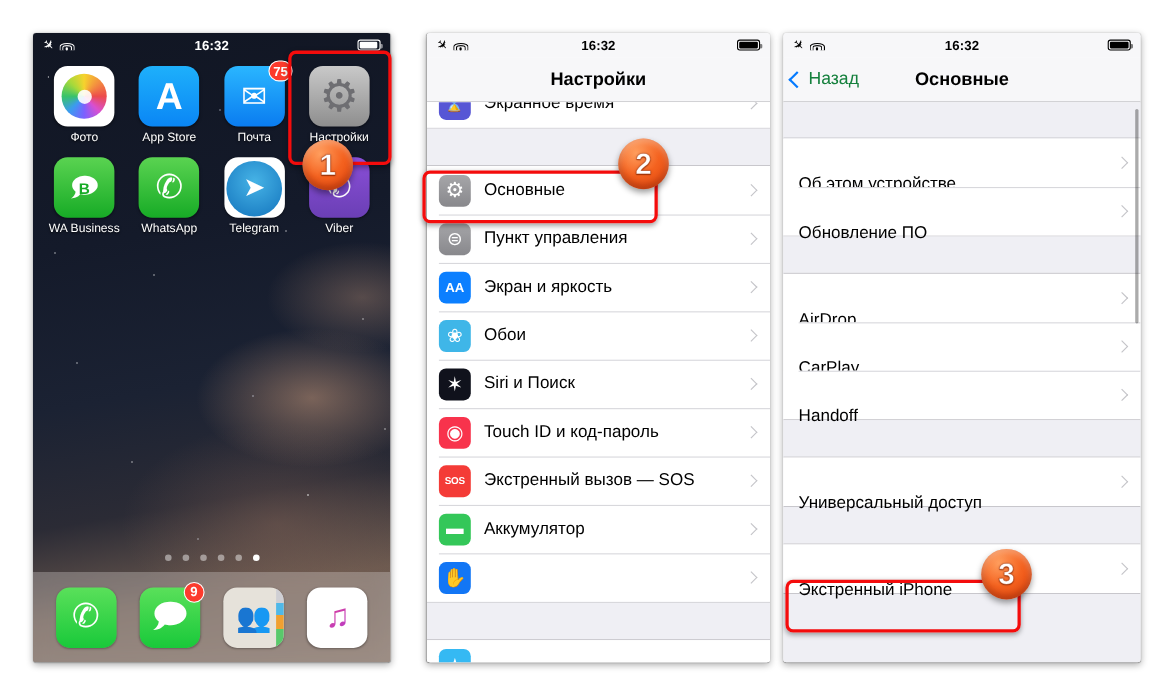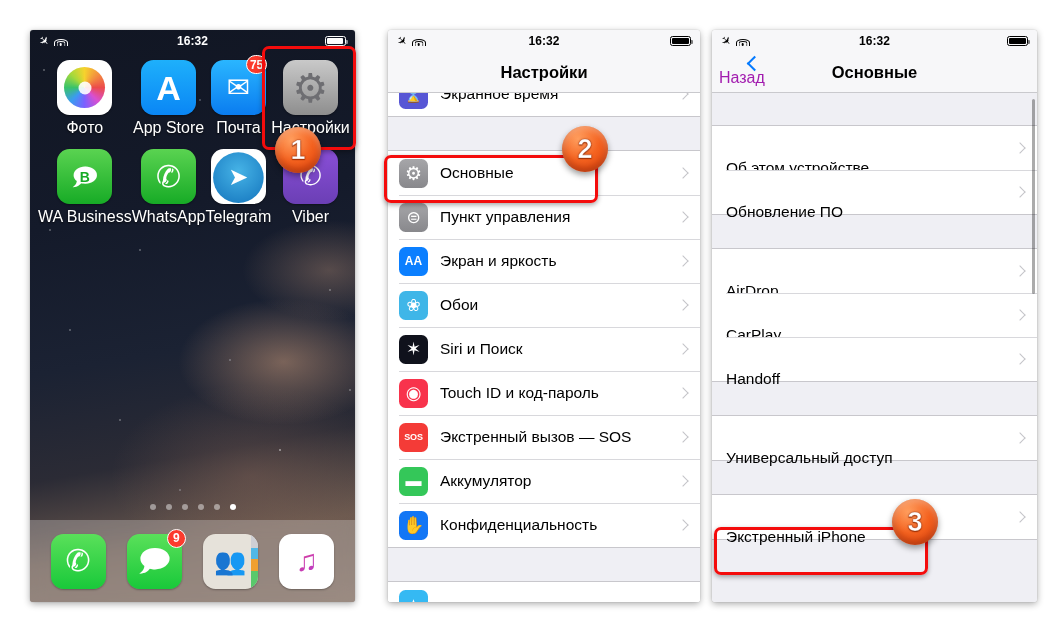--- a/index.html
+++ b/index.html
@@ -59,21 +59,21 @@
       radial-gradient(1px 1px at 20px 200px,#fff,transparent),
       radial-gradient(1px 1px at 320px 360px,#fff,transparent),
       radial-gradient(1px 1px at 130px 120px,#fff,transparent);
   }
   .home-status{color:#fff;z-index:4;}
   .icon-grid{position:absolute;left:0;right:0;top:30px;z-index:3;
              display:grid;grid-template-columns:repeat(4,1fr);row-gap:12px;padding:0 8px;}
   .app{display:flex;flex-direction:column;align-items:center;position:relative;}
   .app .tile{width:55px;height:55px;border-radius:12.5px;position:relative;overflow:hidden;
              box-shadow:0 1px 2px rgba(0,0,0,.35);}
-  .app .lbl{margin-top:4px;font-size:16px;color:#fff;text-shadow:0 1px 2px rgba(0,0,0,.75);
+  .app .lbl{margin-top:4px;font-size:11px;color:#fff;text-shadow:0 1px 2px rgba(0,0,0,.75);
             white-space:nowrap;}
   .badge{position:absolute;top:-5px;right:4px;min-width:19px;height:19px;border-radius:10px;
          background:#fc3b2d;border:1.4px solid #fff;color:#fff;font-size:12px;font-weight:600;
          display:flex;align-items:center;justify-content:center;padding:0 3px;box-sizing:border-box;z-index:6;}
 
   
   .t-photos{background:#fff;}
   .t-photos:before{content:"";position:absolute;inset:7px;border-radius:50%;
     background:
       conic-gradient(from 0deg,#f6d32d,#f3903f,#ec4b4b,#d94fd0,#7b61ff,#3b9bf0,#39c36a,#a6d93b,#f6d32d);
@@ -108,21 +108,21 @@
   .t-contacts{background:#e6e2da;}
   .t-music{background:#fff;}
 
   
   #phone-settings{left:388px;top:30px;width:312px;height:572px;border-radius:3px;color:#000;}
   #phone-general{left:712px;top:30px;width:325px;height:572px;border-radius:3px;color:#000;}
   .ios-status{background:#f7f7f9;color:#000;}
   .navbar{height:40px;background:#f7f7f9;border-bottom:.5px solid #c9c9cd;
           display:flex;align-items:center;justify-content:center;position:relative;}
   .navtitle{font-size:16.5px;font-weight:bold;color:#000;}
-  .backbtn{position:absolute;left:7px;display:flex;align-items:flex-end;color:#a21caf;font-size:16px;flex-direction:column;}
+  .backbtn{position:absolute;left:7px;display:flex;align-items:center;color:#15803d;font-size:16px;}
   .chev-l{width:9px;height:9px;border-left:2.6px solid #047aff;border-bottom:2.6px solid #047aff;
           transform:rotate(45deg);margin-right:5px;}
   .listwrap{position:relative;height:510px;overflow:hidden;background:#efeff4;}
   .grp-gap{height:24px;background:#efeff4;}
   .grp{background:#fff;border-top:.5px solid #c8c7cc;border-bottom:.5px solid #c8c7cc;}
   .row{display:flex;align-items:center;height:44px;padding-left:11px;position:relative;background:#fff;}
   .row + .row:before{content:"";position:absolute;left:11px;right:0;top:0;height:.5px;background:#d8d8dc;}
   .row.noicon + .row.noicon:before{left:14px;}
   .rowicon{width:29px;height:29px;border-radius:6.5px;flex:none;margin-right:12px;position:relative;
            overflow:hidden;display:flex;align-items:center;justify-content:center;
@@ -343,21 +343,20 @@
           <div class="rowlabel">Экстренный вызов — SOS</div>
           <div class="chev"></div>
         </div>
         <div class="row">
           <div class="rowicon i-battery" style="font-size:16px;">▬</div>
           <div class="rowlabel">Аккумулятор</div>
           <div class="chev"></div>
         </div>
         <div class="row">
           <div class="rowicon i-privacy" style="font-size:17px;">✋</div>
-          <div class="rowlabel">Конфиденциальность</div>
           <div class="chev"></div>
         </div>
       </div>
 
       <div class="grp-gap" style="height:33px;"></div>
       <div class="grp">
         <div class="row">
           <div class="rowicon i-partial" style="font-size:15px;">★</div>
           <div class="rowlabel"></div>
         </div>

